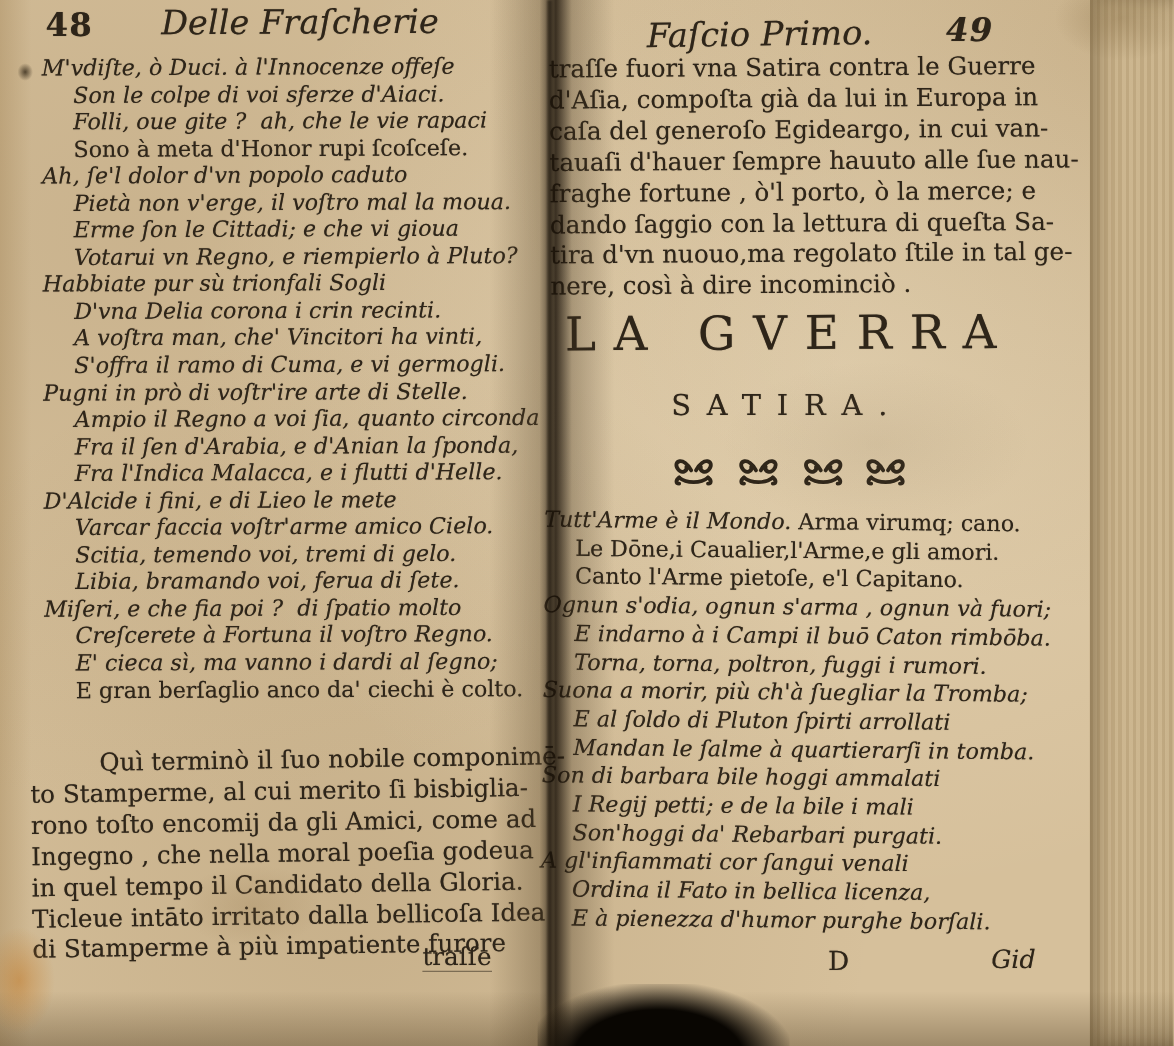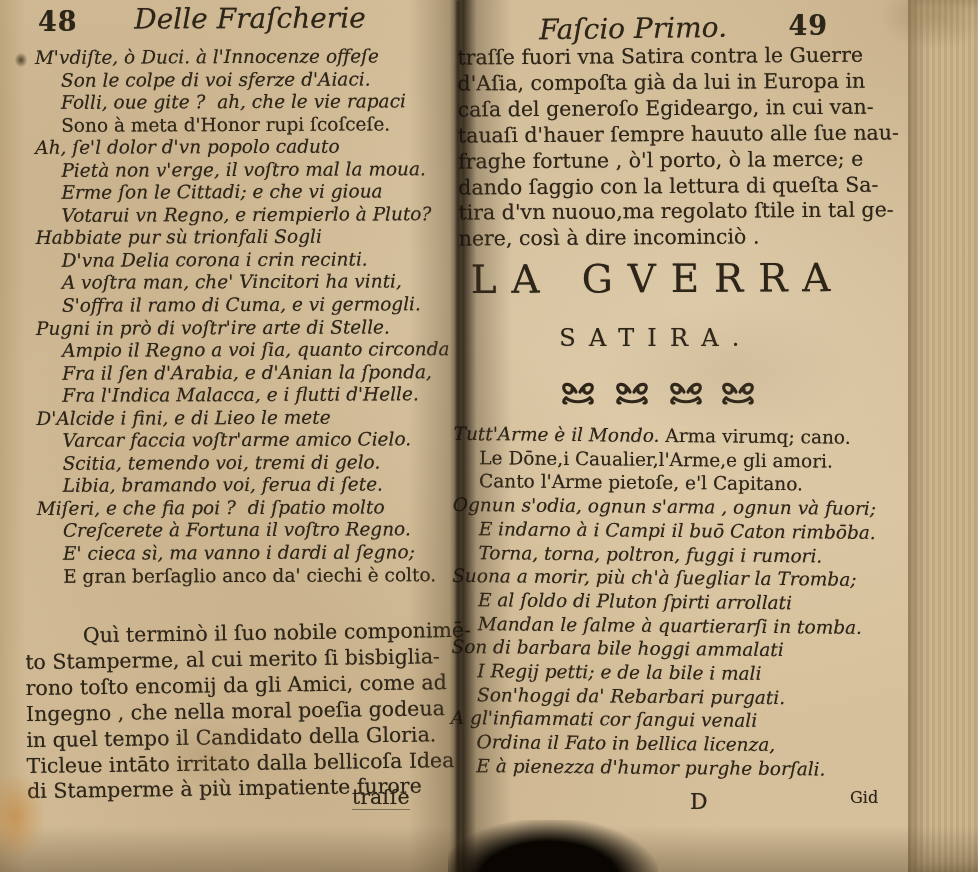--- a/index.html
+++ b/index.html
@@ -28,29 +28,29 @@
   .poem{font-size:18.5px;line-height:22.55px;}
   .prose{font-size:20.5px;line-height:25.9px;}
   
   #l-num{position:absolute;left:38px;top:6px;}
   #l-title{position:absolute;left:70px;top:2px;width:360px;transform:rotate(-.3deg);}
   #l-poem{position:absolute;left:36px;top:46px;width:422px;transform:rotate(-.25deg);}
   #l-prose{position:absolute;left:26px;top:621px;width:434px;transform:rotate(-.8deg);}
   #l-catch{position:absolute;left:352px;top:785px;font-size:20.5px;border-bottom:1px solid rgba(46,37,25,.5);}
   
   #r-title{position:absolute;left:30px;top:12px;width:330px;transform:rotate(-.8deg);}
-  #r-num{position:absolute;right:56px;top:10px;}
+  #r-num{position:absolute;right:56px;top:10px;font-style:italic;}
   #r-prose{position:absolute;left:20px;top:44px;width:426px;transform:rotate(-.4deg);}
   #r-head{position:absolute;left:0;top:256px;width:440px;text-align:center;font-size:39px;
           letter-spacing:.38em;transform:rotate(-.3deg);white-space:pre;}
   #r-sub{position:absolute;left:0;top:324px;width:436px;text-align:center;font-size:24px;letter-spacing:.55em;}
   #r-orn{position:absolute;left:116px;top:374px;width:210px;height:32px;}
   #r-poem{position:absolute;left:14px;top:424px;width:432px;line-height:23.7px;transform:rotate(.55deg);}
   #r-sig{position:absolute;left:252px;top:789px;font-size:22px;}
-  #r-catch{position:absolute;left:388px;top:788px;font-size:16px;margin-left:24px;}
+  #r-catch{position:absolute;left:388px;top:788px;font-size:21px;font-style:italic;}
   
   .artefact{position:absolute;pointer-events:none;}
   #gutter{left:408px;top:0;width:104px;height:872px;
     background:linear-gradient(90deg, rgba(74,58,34,0) 0%, rgba(86,68,40,.34) 40%,
       rgba(24,16,7,.82) 53%, rgba(60,46,26,.30) 66%, rgba(60,46,26,0) 100%);}
   #gutter-crease{left:456px;top:0;width:4px;height:872px;background:rgba(18,12,5,.55);filter:blur(1px);}
   #fore-edge{left:908px;top:0;width:70px;height:872px;background:#c9b28a;
     box-shadow:inset 8px 0 14px rgba(90,70,40,.45);
     background-image:repeating-linear-gradient(90deg, rgba(120,96,58,.12) 0 3px, rgba(235,220,190,.10) 3px 6px);}
   #bottom-shadow{left:0;bottom:0;width:978px;height:46px;

